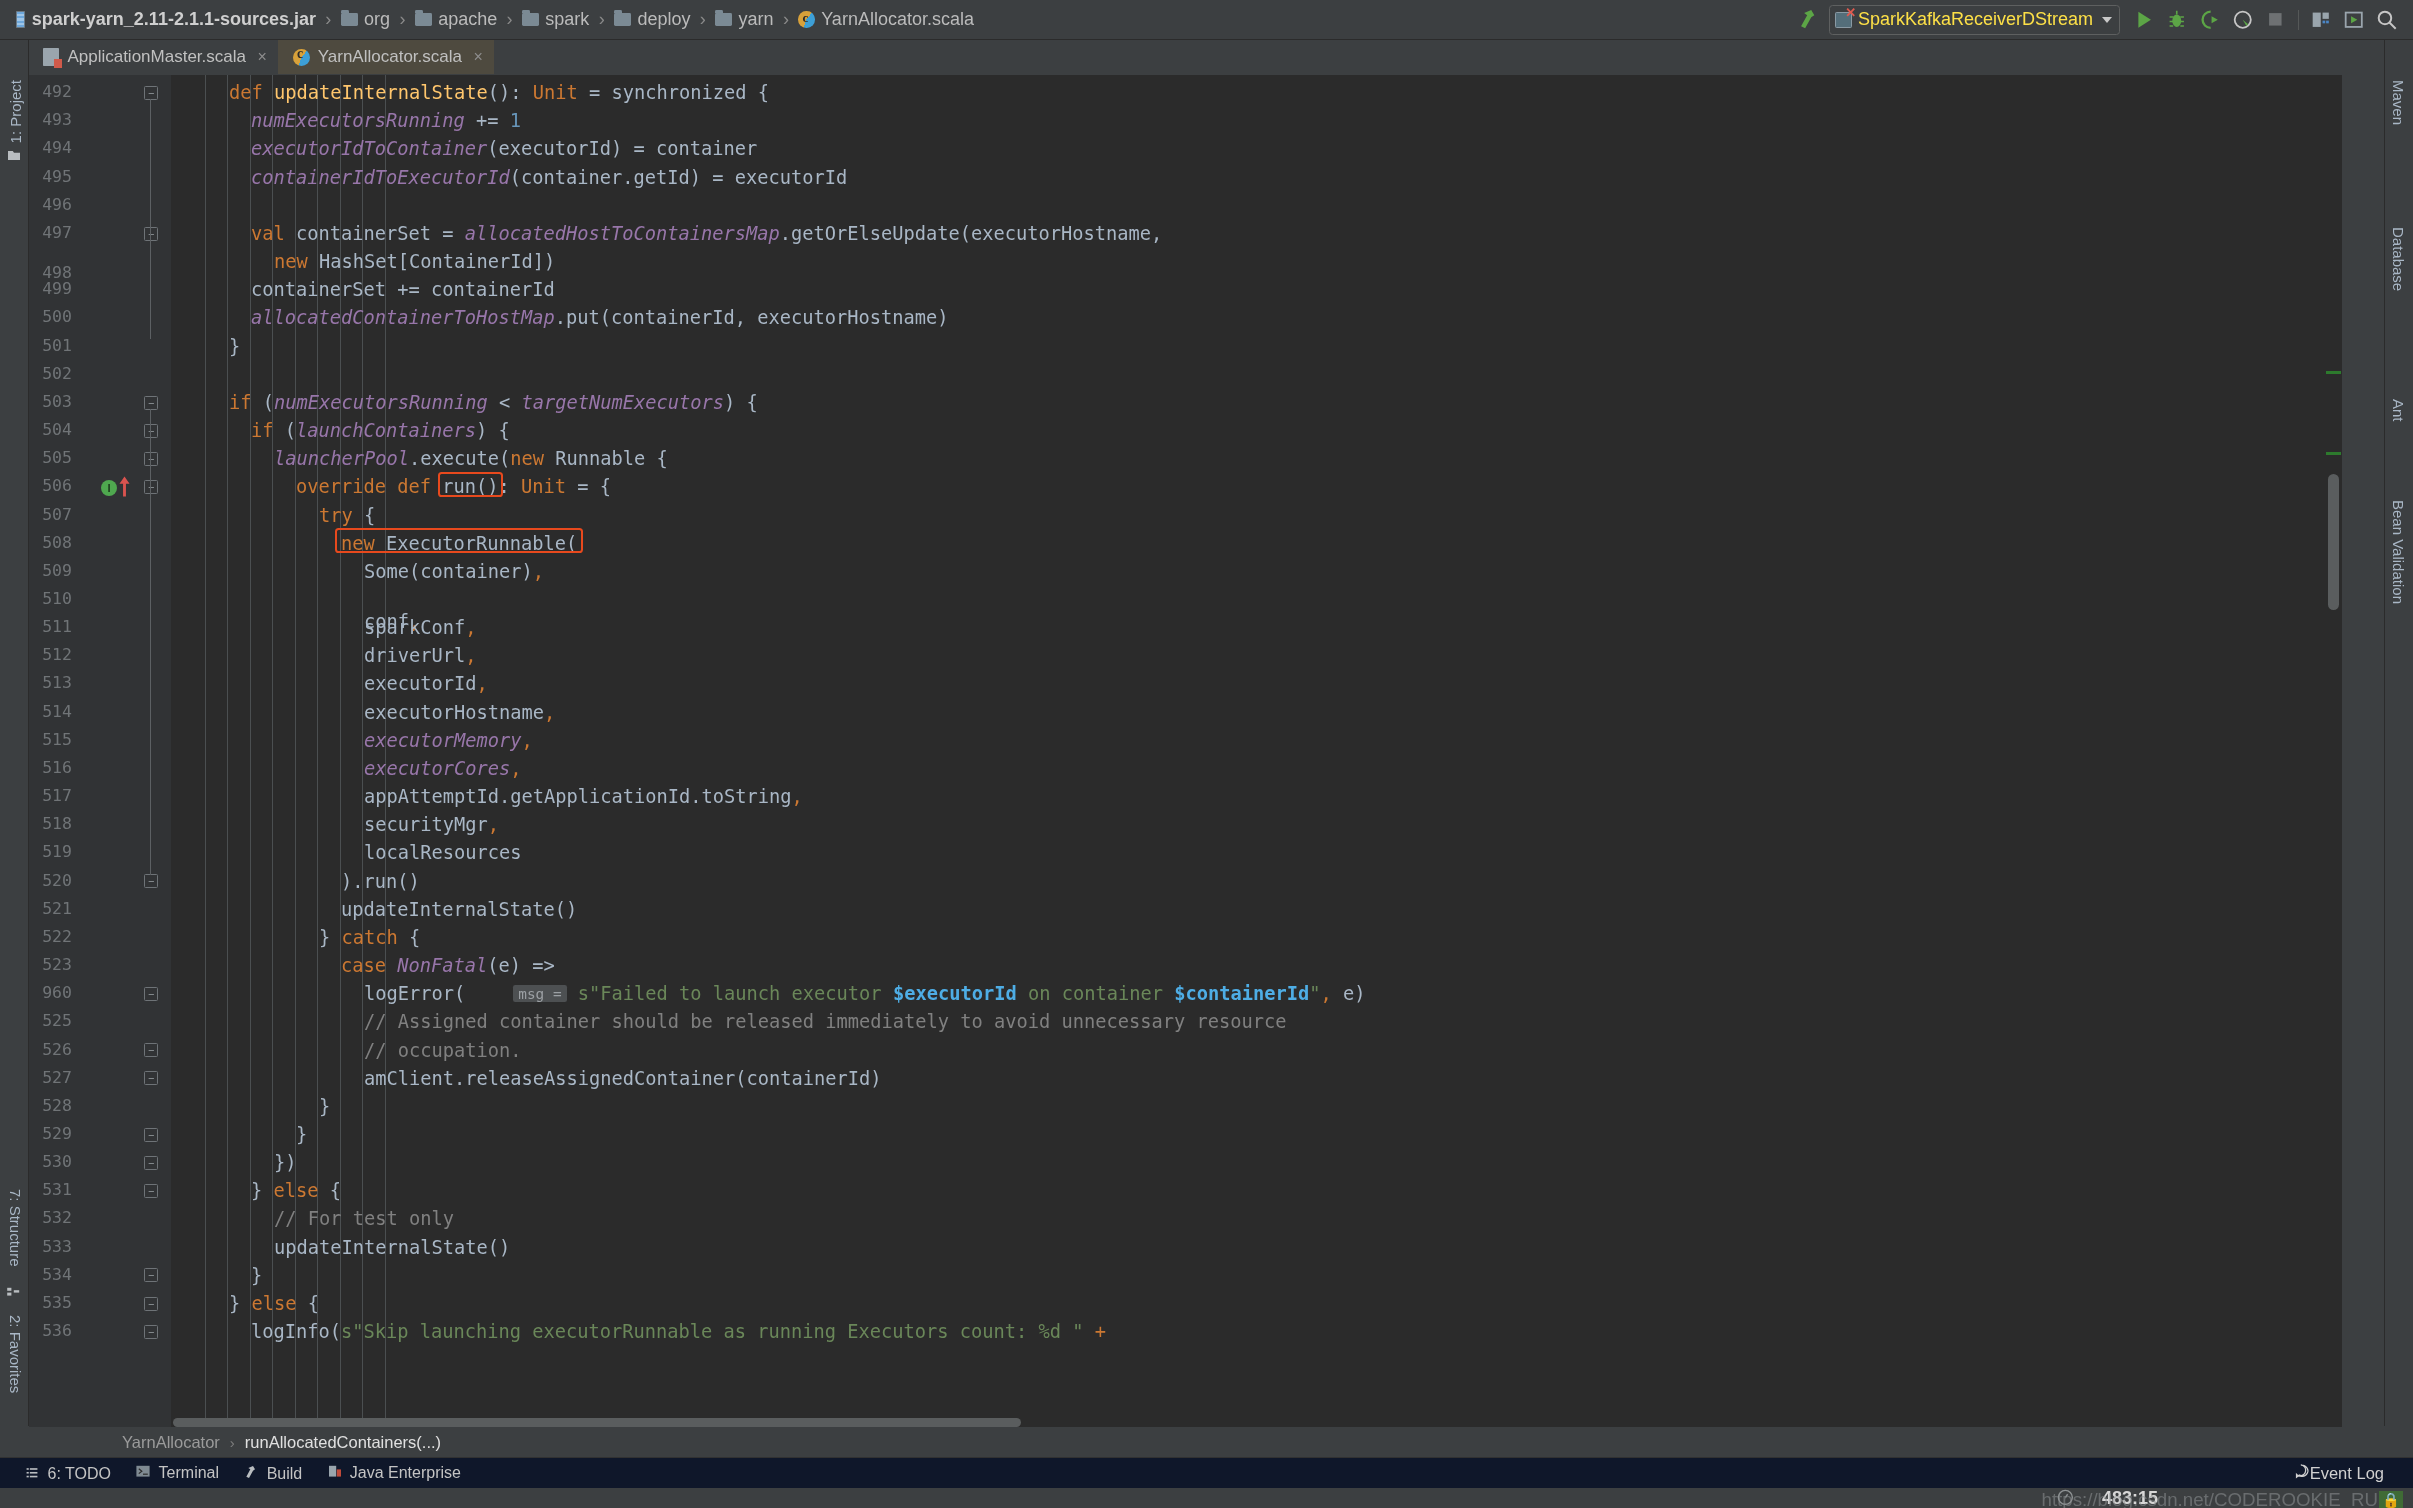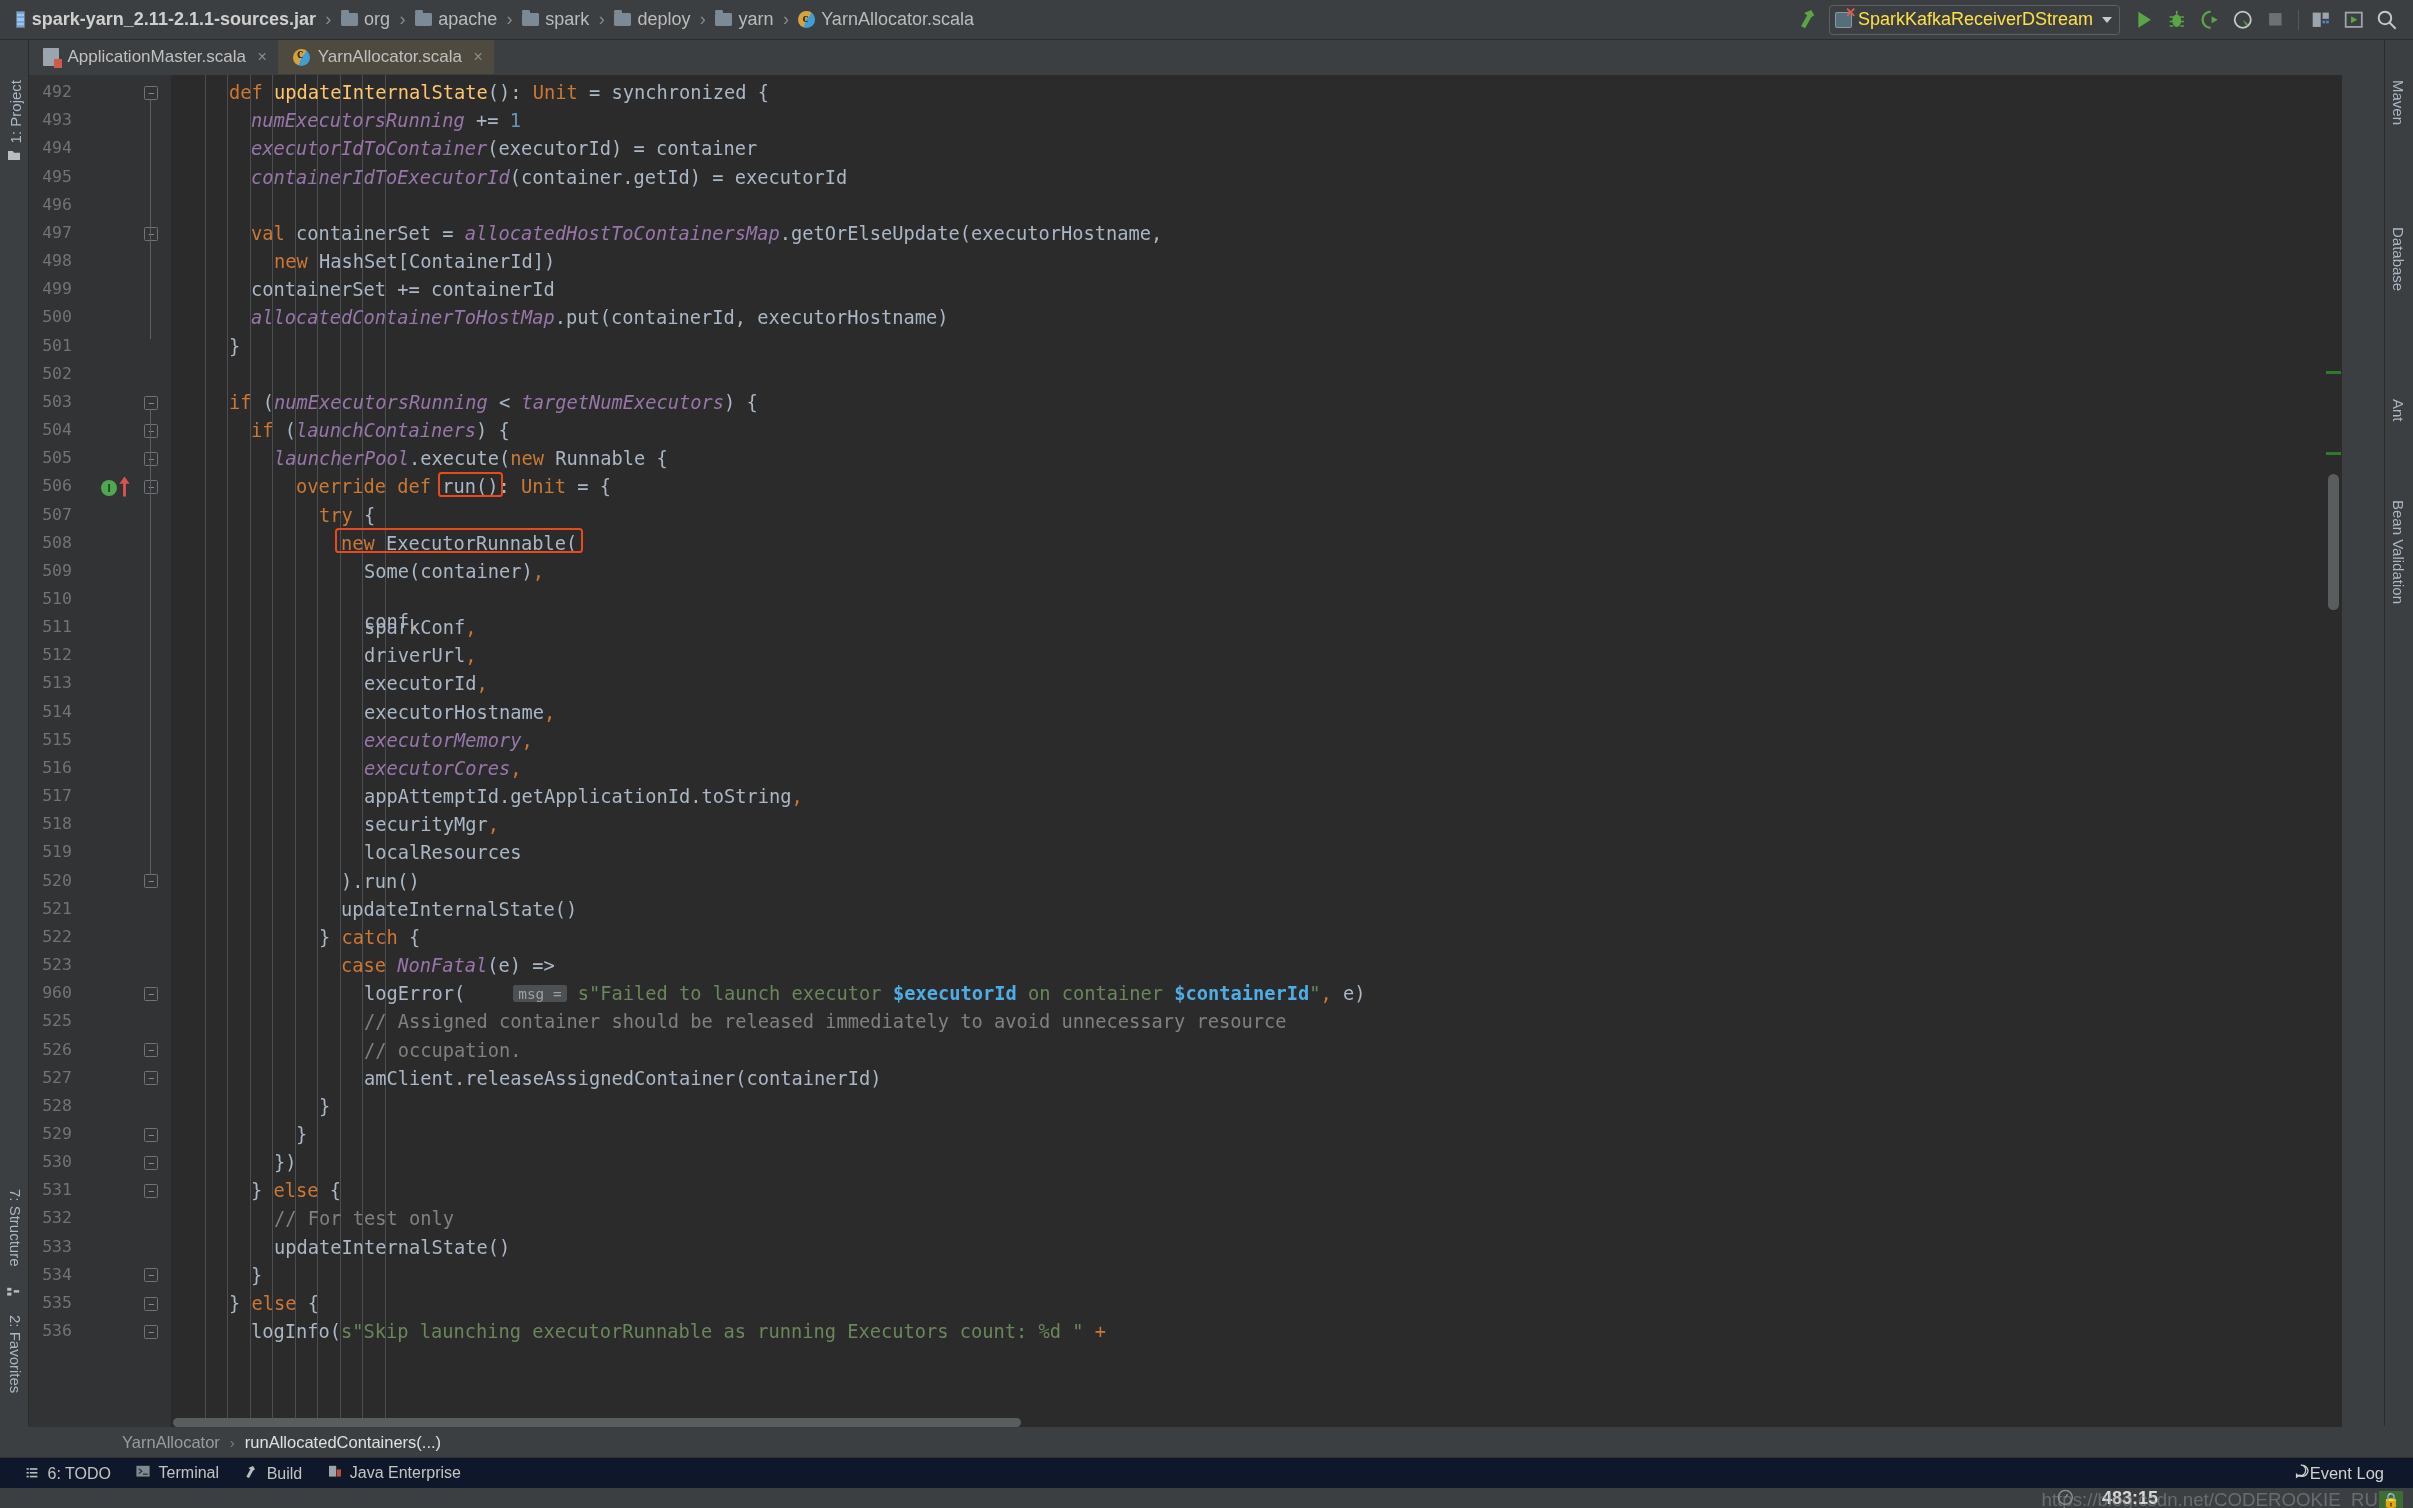--- a/index.html
+++ b/index.html
@@ -255,21 +255,21 @@
 <div id="editor">
   <div id="gutter">
       <div class="lnum" style="top: 7.2px;">492</div>
       <div class="foldmark" style="top: 10.8px;">−</div>
       <div class="lnum" style="top: 35px;">493</div>
       <div class="lnum" style="top: 63px;">494</div>
       <div class="lnum" style="top: 92px;">495</div>
       <div class="lnum" style="top: 120px;">496</div>
       <div class="lnum" style="top: 148px;">497</div>
       <div class="foldmark" style="top: 152px;">−</div>
-      <div class="lnum" style="top: 176px;">498</div>
+      <div class="lnum" style="top: 188px;">498</div>
       <div class="lnum" style="top: 204px;">499</div>
       <div class="lnum" style="top: 232px;">500</div>
       <div class="lnum" style="top: 261px;">501</div>
       <div class="lnum" style="top: 289px;">502</div>
       <div class="lnum" style="top: 317px;">503</div>
       <div class="foldmark" style="top: 321px;">−</div>
       <div class="lnum" style="top: 345px;">504</div>
       <div class="foldmark" style="top: 349px;">−</div>
       <div class="lnum" style="top: 373px;">505</div>
       <div class="foldmark" style="top: 377px;">−</div>

